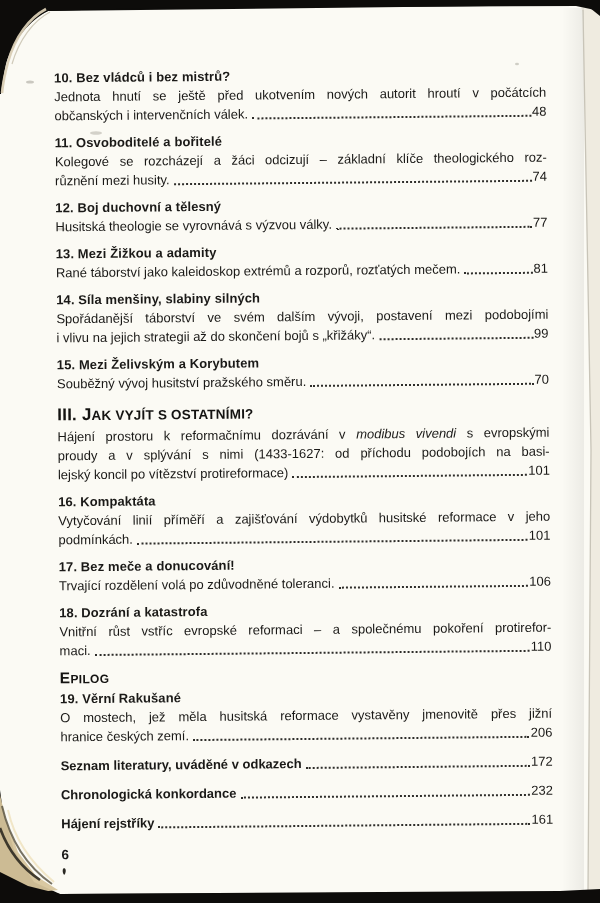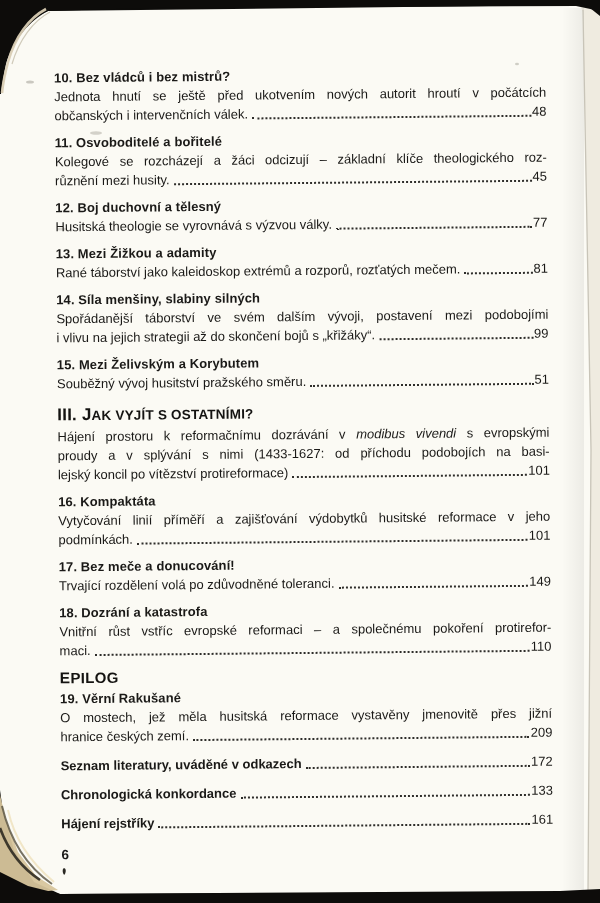--- a/index.html
+++ b/index.html
@@ -27,21 +27,21 @@
   .pg{white-space:nowrap;}
   .ital{font-style:italic;}
   .section-head{
     font-weight:700;line-height:23px;margin-top:10px;color:#141311;
     letter-spacing:.2px;
   }
   .section-head .lead{font-size:17px;}
   .section-head .rest{font-size:13.5px;}
   .epilog-head{font-weight:700;line-height:20px;color:#141311;letter-spacing:.3px;}
   .epilog-head .lead{font-size:15.5px;}
-  .epilog-head .rest{font-size:15px;}
+  .epilog-head .rest{font-size:12px;}
   .backmatter{margin-top:10px;}
   .bm-item{display:flex;align-items:flex-start;margin-bottom:10px;line-height:19px;}
   .bm-item .lt{font-weight:700;white-space:nowrap;}
   .footer-num{margin-top:12px;font-weight:700;font-size:13.5px;}
 </style>
 </head>
 <body>
 
 <svg class="backdrop" viewBox="0 0 600 903">
   <defs>
@@ -94,21 +94,21 @@
       <span class="pg">48</span>
     </div>
   </div>
 
   <div class="entry">
     <div class="etitle">11. Osvoboditelé a bořitelé</div>
     <div class="jline">Kolegové se rozcházejí a žáci odcizují – základní klíče theologického roz-</div>
     <div class="lastline">
       <span class="lt">různění mezi husity.</span>
       <span class="leader"></span>
-      <span class="pg">45</span>
+      <span class="pg">74</span>
     </div>
   </div>
 
   <div class="entry">
     <div class="etitle">12. Boj duchovní a tělesný</div>
     <div class="lastline">
       <span class="lt">Husitská theologie se vyrovnává s výzvou války.</span>
       <span class="leader"></span>
       <span class="pg">77</span>
     </div>
@@ -131,21 +131,21 @@
       <span class="leader"></span>
       <span class="pg">99</span>
     </div>
   </div>
 
   <div class="entry">
     <div class="etitle">15. Mezi Želivským a Korybutem</div>
     <div class="lastline">
       <span class="lt">Souběžný vývoj husitství pražského směru.</span>
       <span class="leader"></span>
-      <span class="pg">51</span>
+      <span class="pg">70</span>
     </div>
   </div>
 
   <div class="entry">
     <div class="section-head">
       <span class="lead">III. J</span><span class="rest">AK VYJÍT S OSTATNÍMI?</span>
     </div>
     <div class="jline">
       <span>Hájení prostoru k reformačnímu dozrávání v </span><span class="ital">modibus vivendi</span><span> s evropskými</span>
     </div>
@@ -165,21 +165,21 @@
       <span class="leader"></span>
       <span class="pg">101</span>
     </div>
   </div>
 
   <div class="entry">
     <div class="etitle">17. Bez meče a donucování!</div>
     <div class="lastline">
       <span class="lt">Trvající rozdělení volá po zdůvodněné toleranci.</span>
       <span class="leader"></span>
-      <span class="pg">149</span>
+      <span class="pg">106</span>
     </div>
   </div>
 
   <div class="entry">
     <div class="etitle">18. Dozrání a katastrofa</div>
     <div class="jline">Vnitřní růst vstříc evropské reformaci – a společnému pokoření protirefor-</div>
     <div class="lastline">
       <span class="lt">maci.</span>
       <span class="leader"></span>
       <span class="pg">110</span>
@@ -189,34 +189,34 @@
   <div class="epilog-head">
     <span class="lead">E</span><span class="rest">PILOG</span>
   </div>
 
   <div class="entry">
     <div class="etitle">19. Věrní Rakušané</div>
     <div class="jline">O mostech, jež měla husitská reformace vystavěny jmenovitě přes jižní</div>
     <div class="lastline">
       <span class="lt">hranice českých zemí.</span>
       <span class="leader"></span>
-      <span class="pg">209</span>
+      <span class="pg">206</span>
     </div>
   </div>
 
   <div class="backmatter">
     <div class="bm-item">
       <span class="lt">Seznam literatury, uváděné v odkazech</span>
       <span class="leader"></span>
       <span class="pg">172</span>
     </div>
     <div class="bm-item">
       <span class="lt">Chronologická konkordance</span>
       <span class="leader"></span>
-      <span class="pg">133</span>
+      <span class="pg">232</span>
     </div>
     <div class="bm-item">
       <span class="lt">Hájení rejstříky</span>
       <span class="leader"></span>
       <span class="pg">161</span>
     </div>
   </div>
 
   <div class="footer-num">6</div>
 

